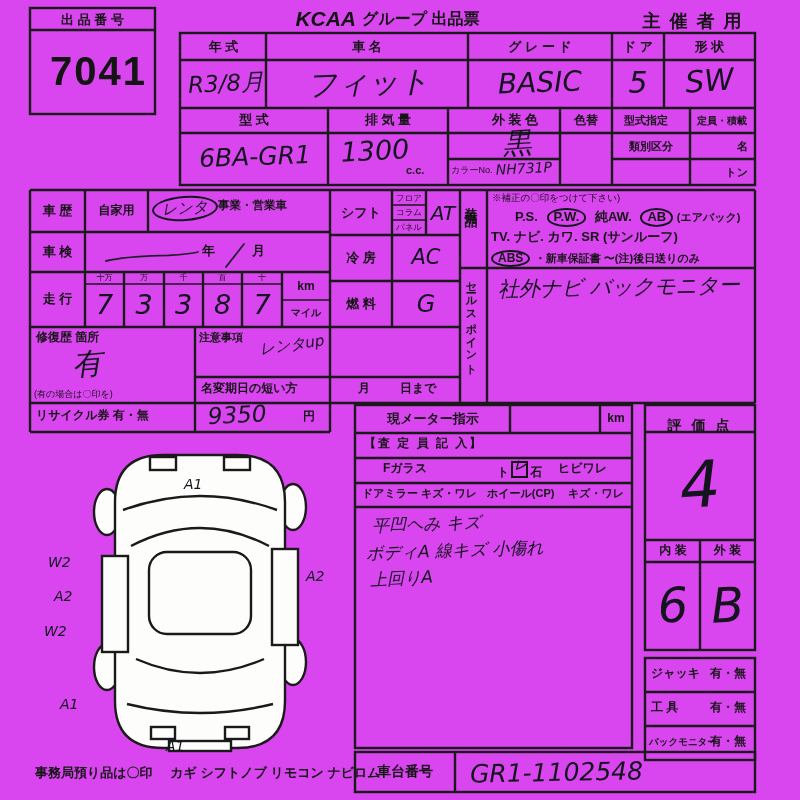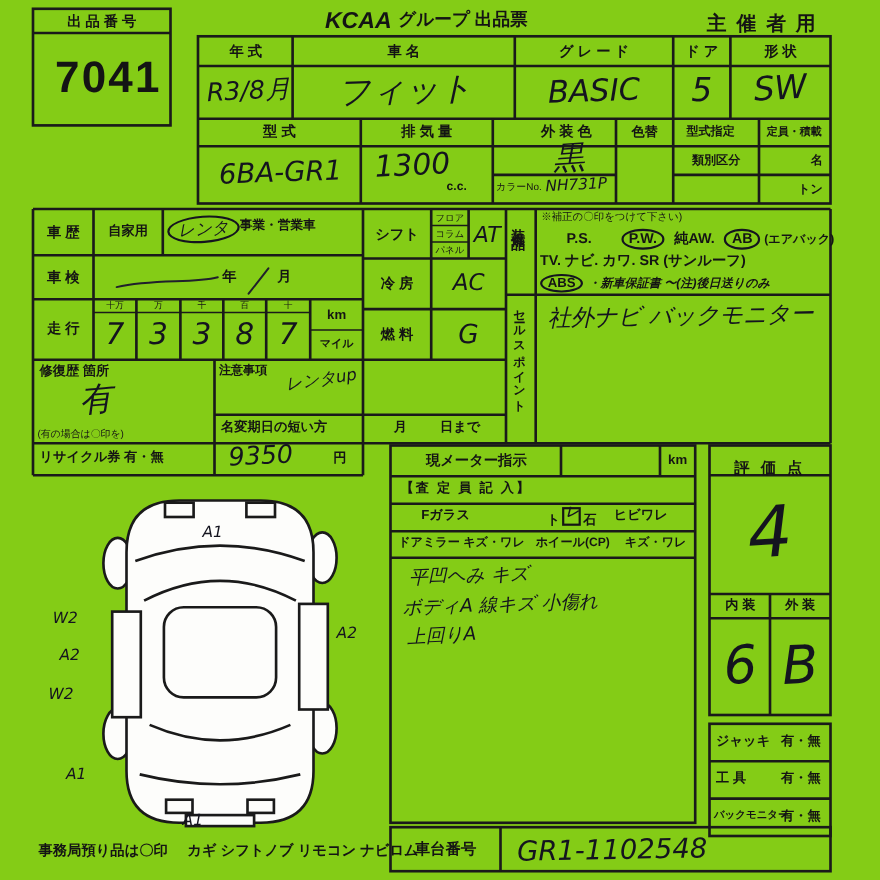--- a/index.html
+++ b/index.html
@@ -1,16 +1,16 @@
 <!DOCTYPE html>
 <html><head>
 <meta charset="utf-8">
 <style>
   html,body{margin:0;padding:0;background:#e9e9e9;}
-  .sheet{position:relative;width:800px;height:800px;background:#84cc16;
+  .sheet{position:relative;width:800px;height:800px;background:#d946ef;
          font-family:"Liberation Sans",sans-serif;color:#141414;overflow:hidden;}
   svg{position:absolute;left:0;top:0;}
   .t{position:absolute;line-height:1.12;white-space:nowrap;}
   .c{display:flex;align-items:center;justify-content:center;text-align:center;}
   .r{display:flex;align-items:center;justify-content:flex-end;}
   .b{font-weight:bold;}
   .hw{font-family:"DejaVu Sans",sans-serif;font-style:italic;color:#14141f;}
   .vert{writing-mode:vertical-rl;text-orientation:upright;}
   .circ{border:2px solid #14141f;border-radius:50%;display:inline-block;padding:0 5px;}
   .chkbox{display:inline-block;width:13px;height:13px;border:2px solid #141414;
@@ -201,30 +201,30 @@
   <div class="t c" style="left:393px;top:221px;width:32px;height:13px;font-size:8.5px;">パネル</div>
   <div class="t c hw" style="left:427px;top:192px;width:32px;height:42px;font-size:20px;">AT</div>
   <div class="t c b" style="left:332px;top:237px;width:58px;height:42px;font-size:13px;">冷 房</div>
   <div class="t c hw" style="left:393px;top:237px;width:66px;height:42px;font-size:21px;">AC</div>
   <div class="t c b" style="left:332px;top:283px;width:58px;height:42px;font-size:13px;">燃 料</div>
   <div class="t c hw" style="left:393px;top:283px;width:66px;height:42px;font-size:24px;">G</div>
 
   <div class="t vert b" style="left:463px;top:197px;height:66px;font-size:13px;letter-spacing:4px;">装備品</div>
   <div class="t" style="left:492px;top:193px;width:260px;height:12px;font-size:9.5px;">※補正の〇印をつけて下さい)</div>
   <div class="t" style="left:491px;top:208px;width:262px;height:20px;font-size:13px;font-weight:bold;">
-    <span style="margin-right:23px;padding-left:24px;">P.S.</span>
+    <span style="margin-right:5px;padding-left:24px;">P.S.</span>
     <span class="circ" style="margin-right:5px;">P.W.</span>
     <span style="margin-right:5px;">純AW.</span>
     <span class="circ">AB</span>
     <span style="font-size:11px;">(エアバック)</span>
   </div>
   <div class="t b" style="left:491px;top:230px;width:262px;height:16px;font-size:13px;">TV. ナビ. カワ. SR (サンルーフ)</div>
   <div class="t" style="left:491px;top:248px;width:262px;height:18px;">
     <span class="circ b" style="font-size:12px;">ABS</span>
-    <span style="font-size:11px;font-weight:bold;font-style:italic;">・新車保証書 〜(注)後日送りのみ</span>
+    <span style="font-size:11px;font-weight:bold;">・新車保証書 〜(注)後日送りのみ</span>
   </div>
 
   <div class="t vert b" style="left:465px;top:274px;height:126px;font-size:11px;letter-spacing:1px;">セールスポイント</div>
   <div class="t hw" style="left:498px;top:276px;width:254px;height:32px;font-size:21px;transform:rotate(-1deg);">社外ナビ バックモニター</div>
 
   <div class="t c b" style="left:358px;top:409px;width:150px;height:21px;font-size:13px;">現メーター指示</div>
   <div class="t c b" style="left:600px;top:408px;width:32px;height:22px;font-size:12px;">km</div>
   <div class="t b" style="left:364px;top:437px;width:200px;height:17px;font-size:12px;letter-spacing:2px;">【査 定 員 記 入】</div>
   <div class="t b" style="left:383px;top:462px;width:64px;height:17px;font-size:12px;">Fガラス</div>
   <div class="t" style="left:497px;top:461px;width:70px;height:18px;font-size:12px;font-weight:bold;">

